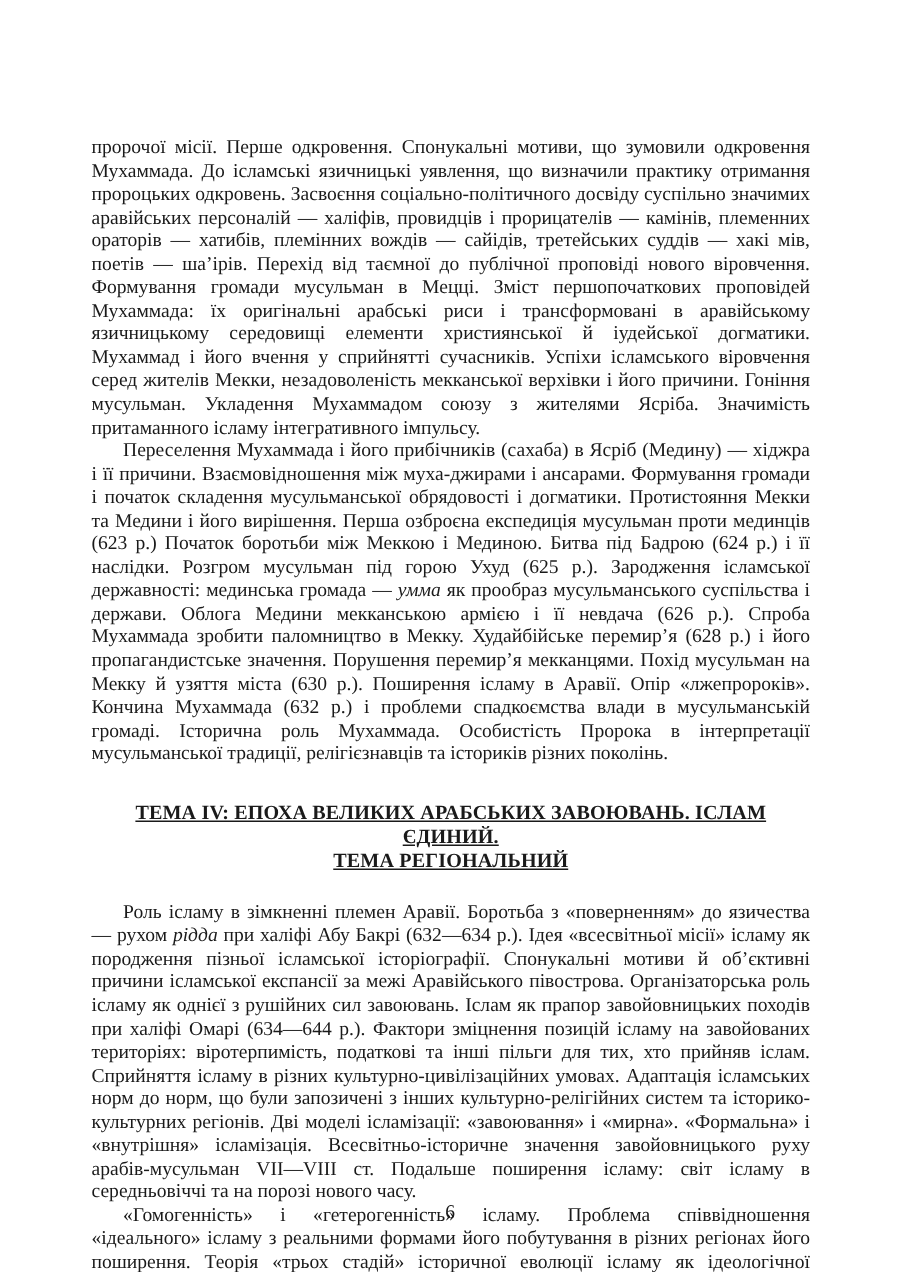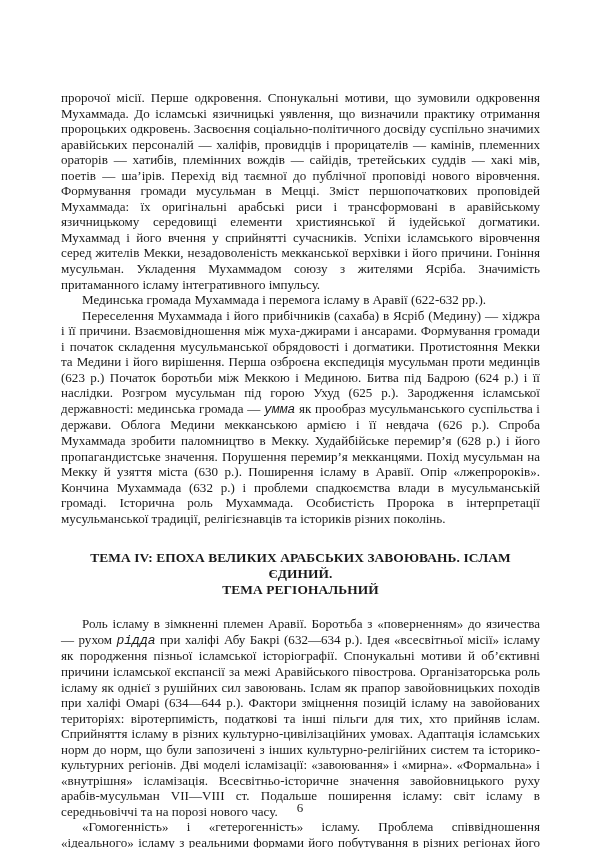--- a/index.html
+++ b/index.html
@@ -10,37 +10,36 @@
   .page { position: relative; width: 516px; height: 848px; }
   .content {
     position: absolute; left: 61px; top: 90px; width: 479px;
     font-size: 13.05px; line-height: 15.55px; text-align: justify;
     hyphens: manual;
   }
   .content p { margin: 0; text-indent: 0; }
   .content p.indent { text-indent: 21px; }
   .heading {
     margin: 24px 0 18px 0; text-align: center; font-weight: bold;
-    font-size: 13.4px; line-height: 16px; letter-spacing: 0.1px;
+    font-size: 13.4px; line-height: 16px; letter-spacing: 0.1px; text-decoration: underline;
   }
   .heading span { display: block; }
-  em { font-style: italic; font-family: Liberation Mono, monospace; }
+  em { font-style: italic; }
   .page-number {
     position: absolute; left: 0; width: 600px; top: 800px;
     text-align: center; font-size: 13px;
   }
 </style>
 </head>
 <body>
 
 <div class="page">
   <div class="content">
     <div id="before">
         <p><span>пророчої місії. Перше одкровення. Спонукальні мотиви, що зумовили одкровення Мухаммада. До ісламські язичницькі уявлення, що визначили практику отримання пророцьких одкровень. Засвоєння соціально-політичного досвіду суспільно значимих аравійських персоналій — халіфів, провидців і прорицателів — камінів, племенних ораторів — хатибів, племінних вождів — сайідів, третейських суддів — хакі мів, поетів — ша’ірів. Перехід від таємної до публічної проповіді нового віровчення. Формування громади мусульман в Мецці. Зміст першопочаткових проповідей Мухаммада: їх оригінальні арабські риси і трансформовані в аравійському язичницькому середовищі елементи християнської й іудейської догматики. Мухаммад і його вчення у сприйнятті сучасників. Успіхи ісламського віровчення серед жителів Мекки, незадоволеність мекканської верхівки і його причини. Гоніння мусульман. Укладення Мухаммадом союзу з жителями Ясріба. Значимість притаманного ісламу інтегративного імпульсу.</span></p>
-        <p class="indent"><span>Мединська громада Мухаммада і перемога ісламу в Аравії (622-632 рр.).</span></p>
         <p class="indent"><span>Переселення Мухаммада і його прибічників (сахаба) в Ясріб (Медину) — хіджра і її причини. Взаємовідношення між муха-джирами і ансарами. Формування громади і початок складення мусульманської обрядовості і догматики. Протистояння Мекки та Медини і його вирішення. Перша озброєна експедиція мусульман проти мединців (623 р.) Початок боротьби між Меккою і Мединою. Битва під Бадрою (624 р.) і її наслідки. Розгром мусульман під горою Ухуд (625 р.). Зародження ісламської державності: мединська громада — </span><em>умма</em><span> як прообраз мусульманського суспільства і держави. Облога Медини мекканською армією і її невдача (626 р.). Спроба Мухаммада зробити паломництво в Мекку. Худайбійське перемир’я (628 р.) і його пропагандистське значення. Порушення перемир’я мекканцями. Похід мусульман на Мекку й узяття міста (630 р.). Поширення ісламу в Аравії. Опір «лжепророків». Кончина Мухаммада (632 р.) і проблеми спадкоємства влади в мусульманській громаді. Історична роль Мухаммада. Особистість Пророка в інтерпретації мусульманської традиції, релігієзнавців та істориків різних поколінь.</span></p>
       </div>
     <div class="heading">
       <span>ТЕМА IV: ЕПОХА ВЕЛИКИХ АРАБСЬКИХ ЗАВОЮВАНЬ. ІСЛАМ ЄДИНИЙ.</span>
       <span>ТЕМА РЕГІОНАЛЬНИЙ</span>
     </div>
     <div id="after">
         <p class="indent"><span>Роль ісламу в зімкненні племен Аравії. Боротьба з «поверненням» до язичества — рухом </span><em>рідда</em><span> при халіфі Абу Бакрі (632—634 р.). Ідея «всесвітньої місії» ісламу як породження пізньої ісламської історіографії. Спонукальні мотиви й об’єктивні причини ісламської експансії за межі Аравійського півострова. Організаторська роль ісламу як однієї з рушійних сил завоювань. Іслам як прапор завойовницьких походів при халіфі Омарі (634—644 р.). Фактори зміцнення позицій ісламу на завойованих територіях: віротерпимість, податкові та інші пільги для тих, хто прийняв іслам. Сприйняття ісламу в різних культурно-цивілізаційних умовах. Адаптація ісламських норм до норм, що були запозичені з інших культурно-релігійних систем та історико-культурних регіонів. Дві моделі ісламізації: «завоювання» і «мирна». «Формальна» і «внутрішня» ісламізація. Всесвітньо-історичне значення завойовницького руху арабів-мусульман VII—VIII ст. Подальше поширення ісламу: світ ісламу в середньовіччі та на порозі нового часу.</span></p>
         <p class="indent"><span>«Гомогенність» і «гетерогенність» ісламу. Проблема співвідношення «ідеального» ісламу з реальними формами його побутування в різних регіонах його поширення. Теорія «трьох стадій» історичної еволюції ісламу як ідеологічної системи. Перша — «коранічна» (закріплення в Корані несистематизованого комплексу релігійно-політичних установок, правових і етичних норм — ціннісних орієнтирів для послідовників ісламу). Друга — стадія «лімітованого плюралізму» (стадія інтенсивної ідейної боротьби і роз-</span></p>
       </div>

